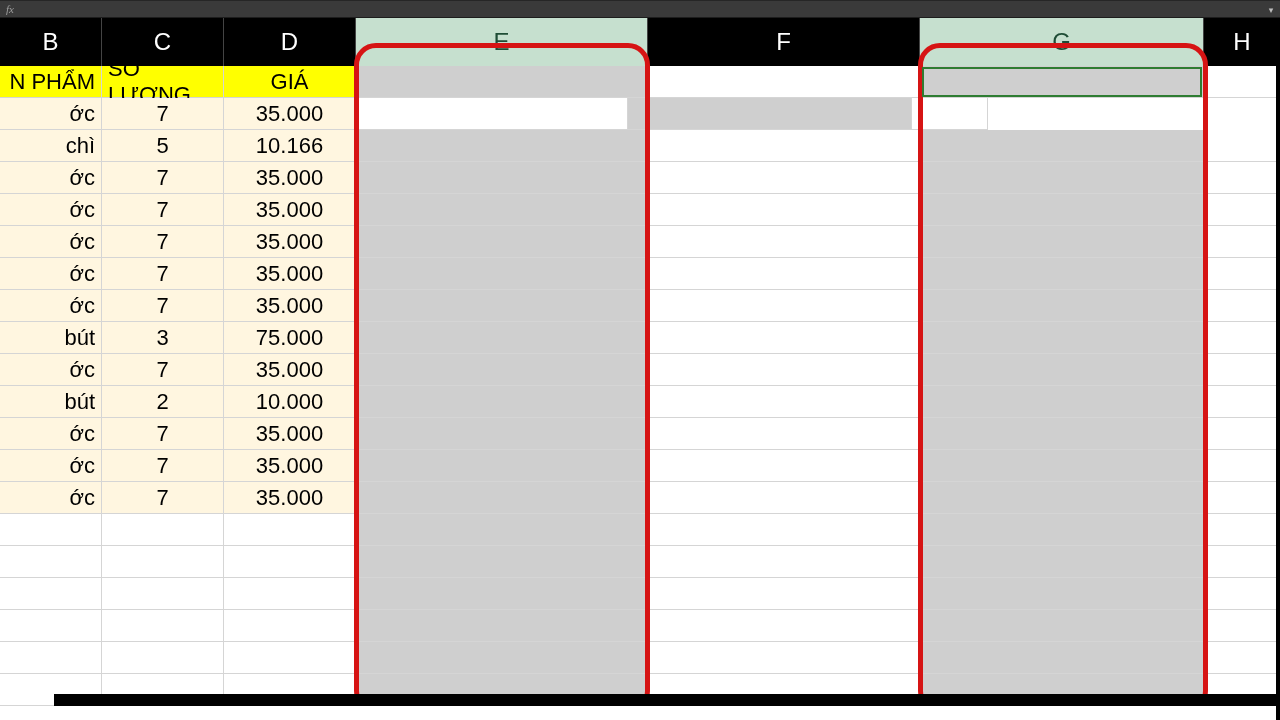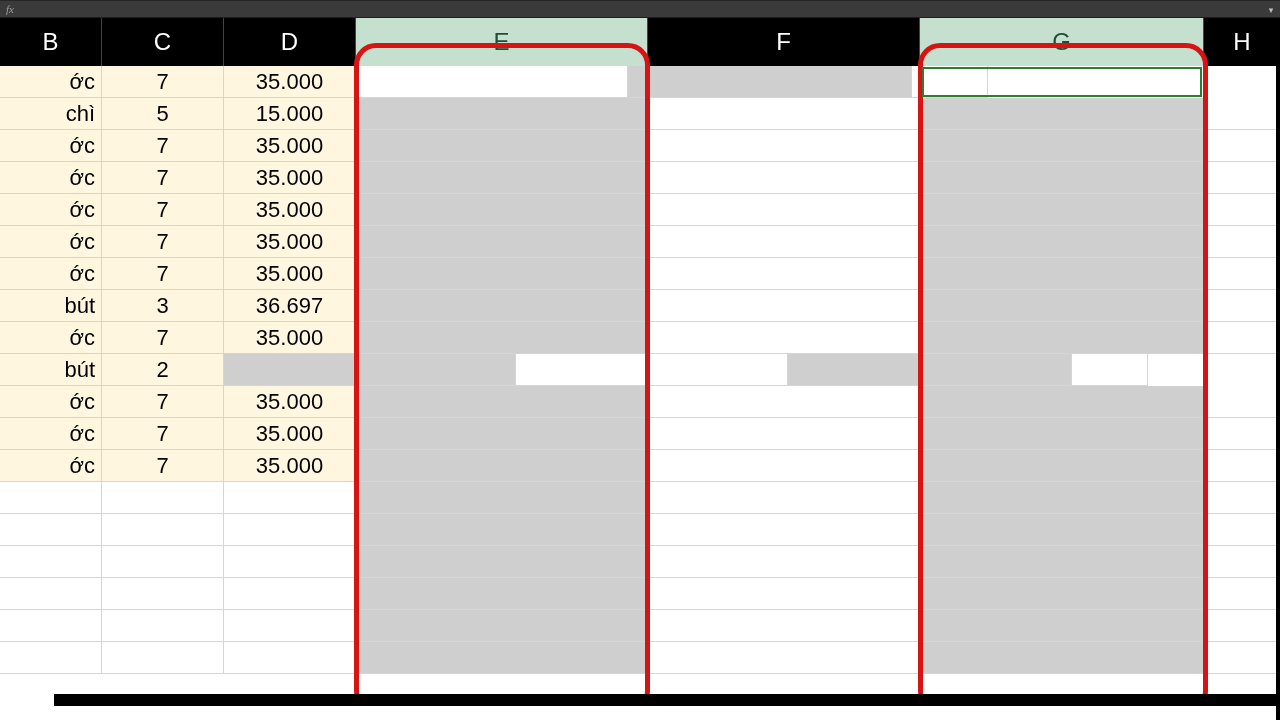--- a/index.html
+++ b/index.html
@@ -141,34 +141,43 @@
     <div class="ch" style="width:122px">C</div>
     <div class="ch" style="width:132px">D</div>
     <div class="ch sel" style="width:292px">E</div>
     <div class="ch" style="width:272px">F</div>
     <div class="ch sel" style="width:284px">G</div>
     <div class="ch" style="width:76px;border-right:none">H</div>
   </div>
 
   <div class="rows">
 
+    <div class="row">
+      <div class="cell right  hdr-yellow" style="width:102px">N PHẨM</div>
+      <div class="cell center hdr-yellow" style="width:122px">SỐ LƯỢNG</div>
+      <div class="cell center hdr-yellow" style="width:132px">GIÁ</div>
+      <div class="cell sel-gray" style="width:292px"></div>
+      <div class="cell" style="width:272px"></div>
+      <div class="cell sel-gray" style="width:284px"></div>
+      <div class="cell" style="width:76px"></div>
+    </div>
 
     <div id="data-rows-mount">
         <div class="row">
           <div class="cell right data-cream" style="width:102px">ớc</div>
           <div class="cell center data-cream" style="width:122px">7</div>
           <div class="cell center data-cream" style="width:132px">35.000</div>
           <div class="cell" style="width:272px"></div>
           <div class="cell sel-gray" style="width:284px"></div>
           <div class="cell" style="width:76px"></div>
         </div>
         <div class="row">
           <div class="cell right data-cream" style="width:102px">chì</div>
           <div class="cell center data-cream" style="width:122px">5</div>
-          <div class="cell center data-cream" style="width:132px">15.000</div>
+          <div class="cell center data-cream" style="width:132px">10.166</div>
           <div class="cell right sel-gray" style="width:292px"></div>
           <div class="cell" style="width:272px"></div>
           <div class="cell sel-gray" style="width:284px"></div>
           <div class="cell" style="width:76px"></div>
         </div>
         <div class="row">
           <div class="cell right data-cream" style="width:102px">ớc</div>
           <div class="cell center data-cream" style="width:122px">7</div>
           <div class="cell center data-cream" style="width:132px">35.000</div>
           <div class="cell right sel-gray" style="width:292px"></div>
@@ -208,38 +217,39 @@
           <div class="cell center data-cream" style="width:122px">7</div>
           <div class="cell center data-cream" style="width:132px">35.000</div>
           <div class="cell right sel-gray" style="width:292px"></div>
           <div class="cell" style="width:272px"></div>
           <div class="cell sel-gray" style="width:284px"></div>
           <div class="cell" style="width:76px"></div>
         </div>
         <div class="row">
           <div class="cell right data-cream" style="width:102px">bút</div>
           <div class="cell center data-cream" style="width:122px">3</div>
-          <div class="cell center data-cream" style="width:132px">36.697</div>
+          <div class="cell center data-cream" style="width:132px">75.000</div>
           <div class="cell right sel-gray" style="width:292px"></div>
           <div class="cell" style="width:272px"></div>
           <div class="cell sel-gray" style="width:284px"></div>
           <div class="cell" style="width:76px"></div>
         </div>
         <div class="row">
           <div class="cell right data-cream" style="width:102px">ớc</div>
           <div class="cell center data-cream" style="width:122px">7</div>
           <div class="cell center data-cream" style="width:132px">35.000</div>
           <div class="cell right sel-gray" style="width:292px"></div>
           <div class="cell" style="width:272px"></div>
           <div class="cell sel-gray" style="width:284px"></div>
           <div class="cell" style="width:76px"></div>
         </div>
         <div class="row">
           <div class="cell right data-cream" style="width:102px">bút</div>
           <div class="cell center data-cream" style="width:122px">2</div>
+          <div class="cell center data-cream" style="width:132px">10.000</div>
           <div class="cell right sel-gray" style="width:292px"></div>
           <div class="cell" style="width:272px"></div>
           <div class="cell sel-gray" style="width:284px"></div>
           <div class="cell" style="width:76px"></div>
         </div>
         <div class="row">
           <div class="cell right data-cream" style="width:102px">ớc</div>
           <div class="cell center data-cream" style="width:122px">7</div>
           <div class="cell center data-cream" style="width:132px">35.000</div>
           <div class="cell right sel-gray" style="width:292px"></div>

